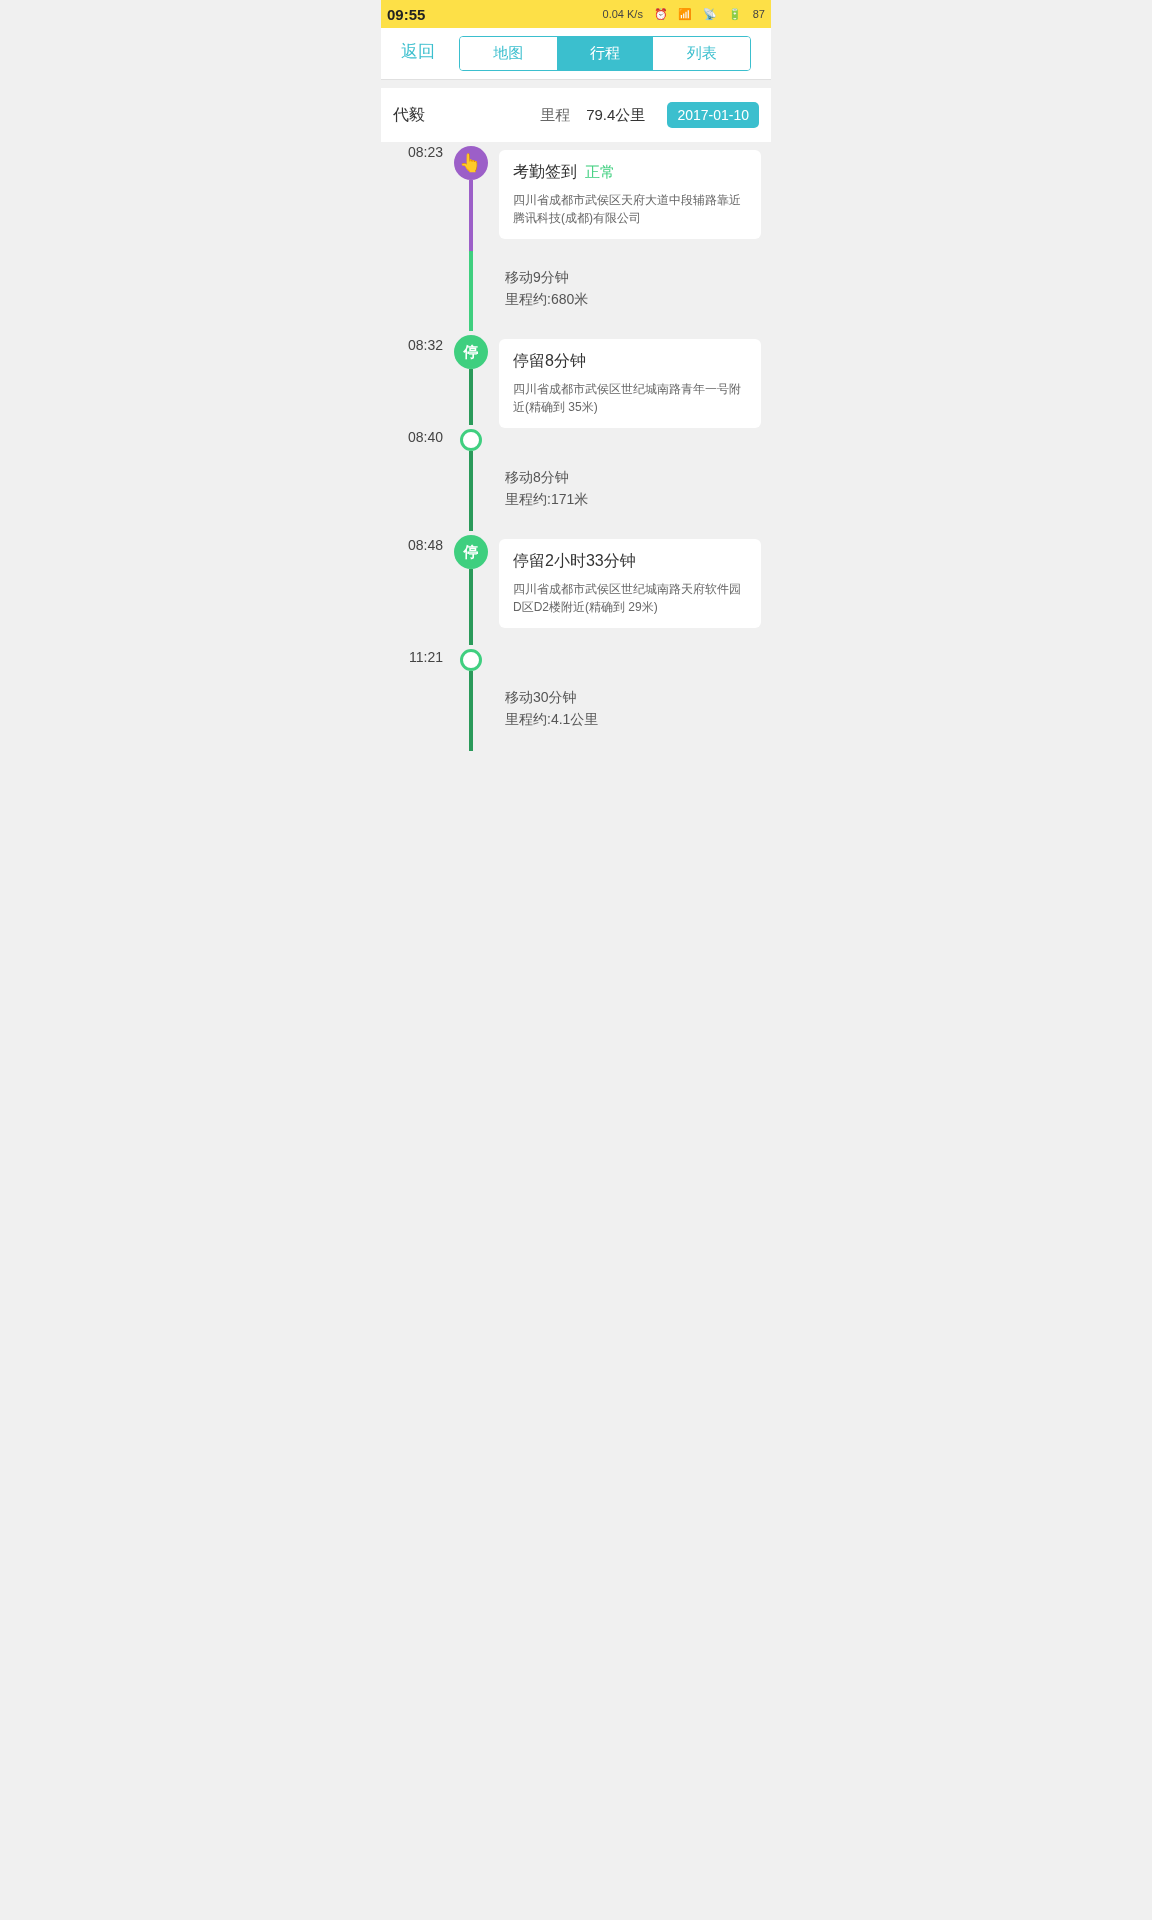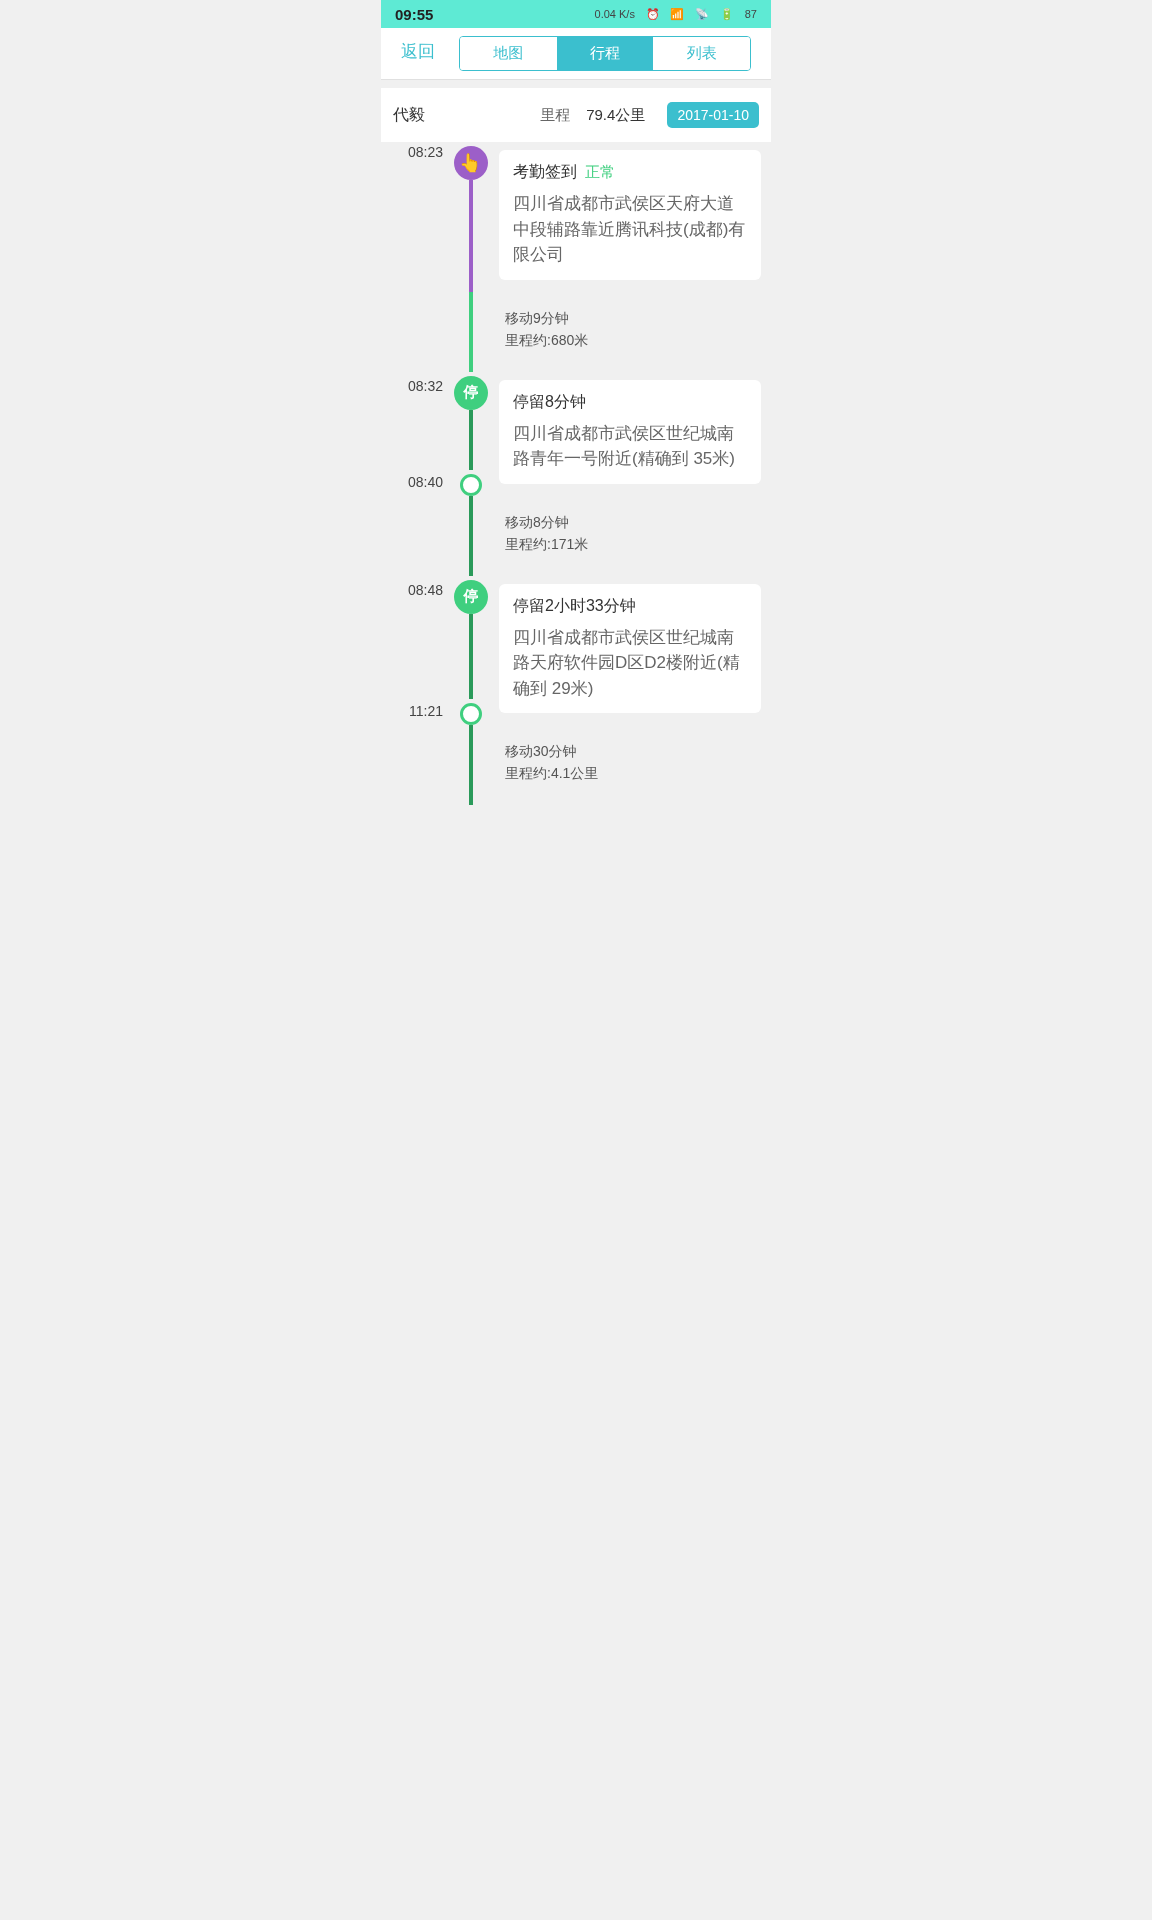--- a/index.html
+++ b/index.html
@@ -9,25 +9,25 @@
       min-height: 820px;
       background: #f0f0f0;
       font-family: 'PingFang SC', 'Hiragino Sans GB', 'Microsoft YaHei', sans-serif;
       font-size: 15px;
       color: #333;
       margin: 0 auto;
     }
 
     
     .status-bar {
-      background: #5eead4;
+      background: #fde047;
       display: flex;
       justify-content: space-between;
       align-items: center;
-      padding: 6px 14px;
+      padding: 6px 6px;
       height: 28px;
     }
     .status-time {
       font-size: 15px;
       font-weight: 600;
       color: #222;
     }
     .status-right {
       display: flex;
       align-items: center;
@@ -206,21 +206,21 @@
       margin-bottom: 8px;
       display: flex;
       align-items: center;
       gap: 8px;
     }
     .event-status-normal {
       color: #3fcf7f;
       font-size: 15px;
     }
     .event-address {
-      font-size: 17px;
+      font-size: 12px;
       color: #666;
       line-height: 1.5;
     }
 
     
     .move-info {
       padding: 10px 10px 10px 6px;
       background: transparent;
     }
     .move-info-line {

